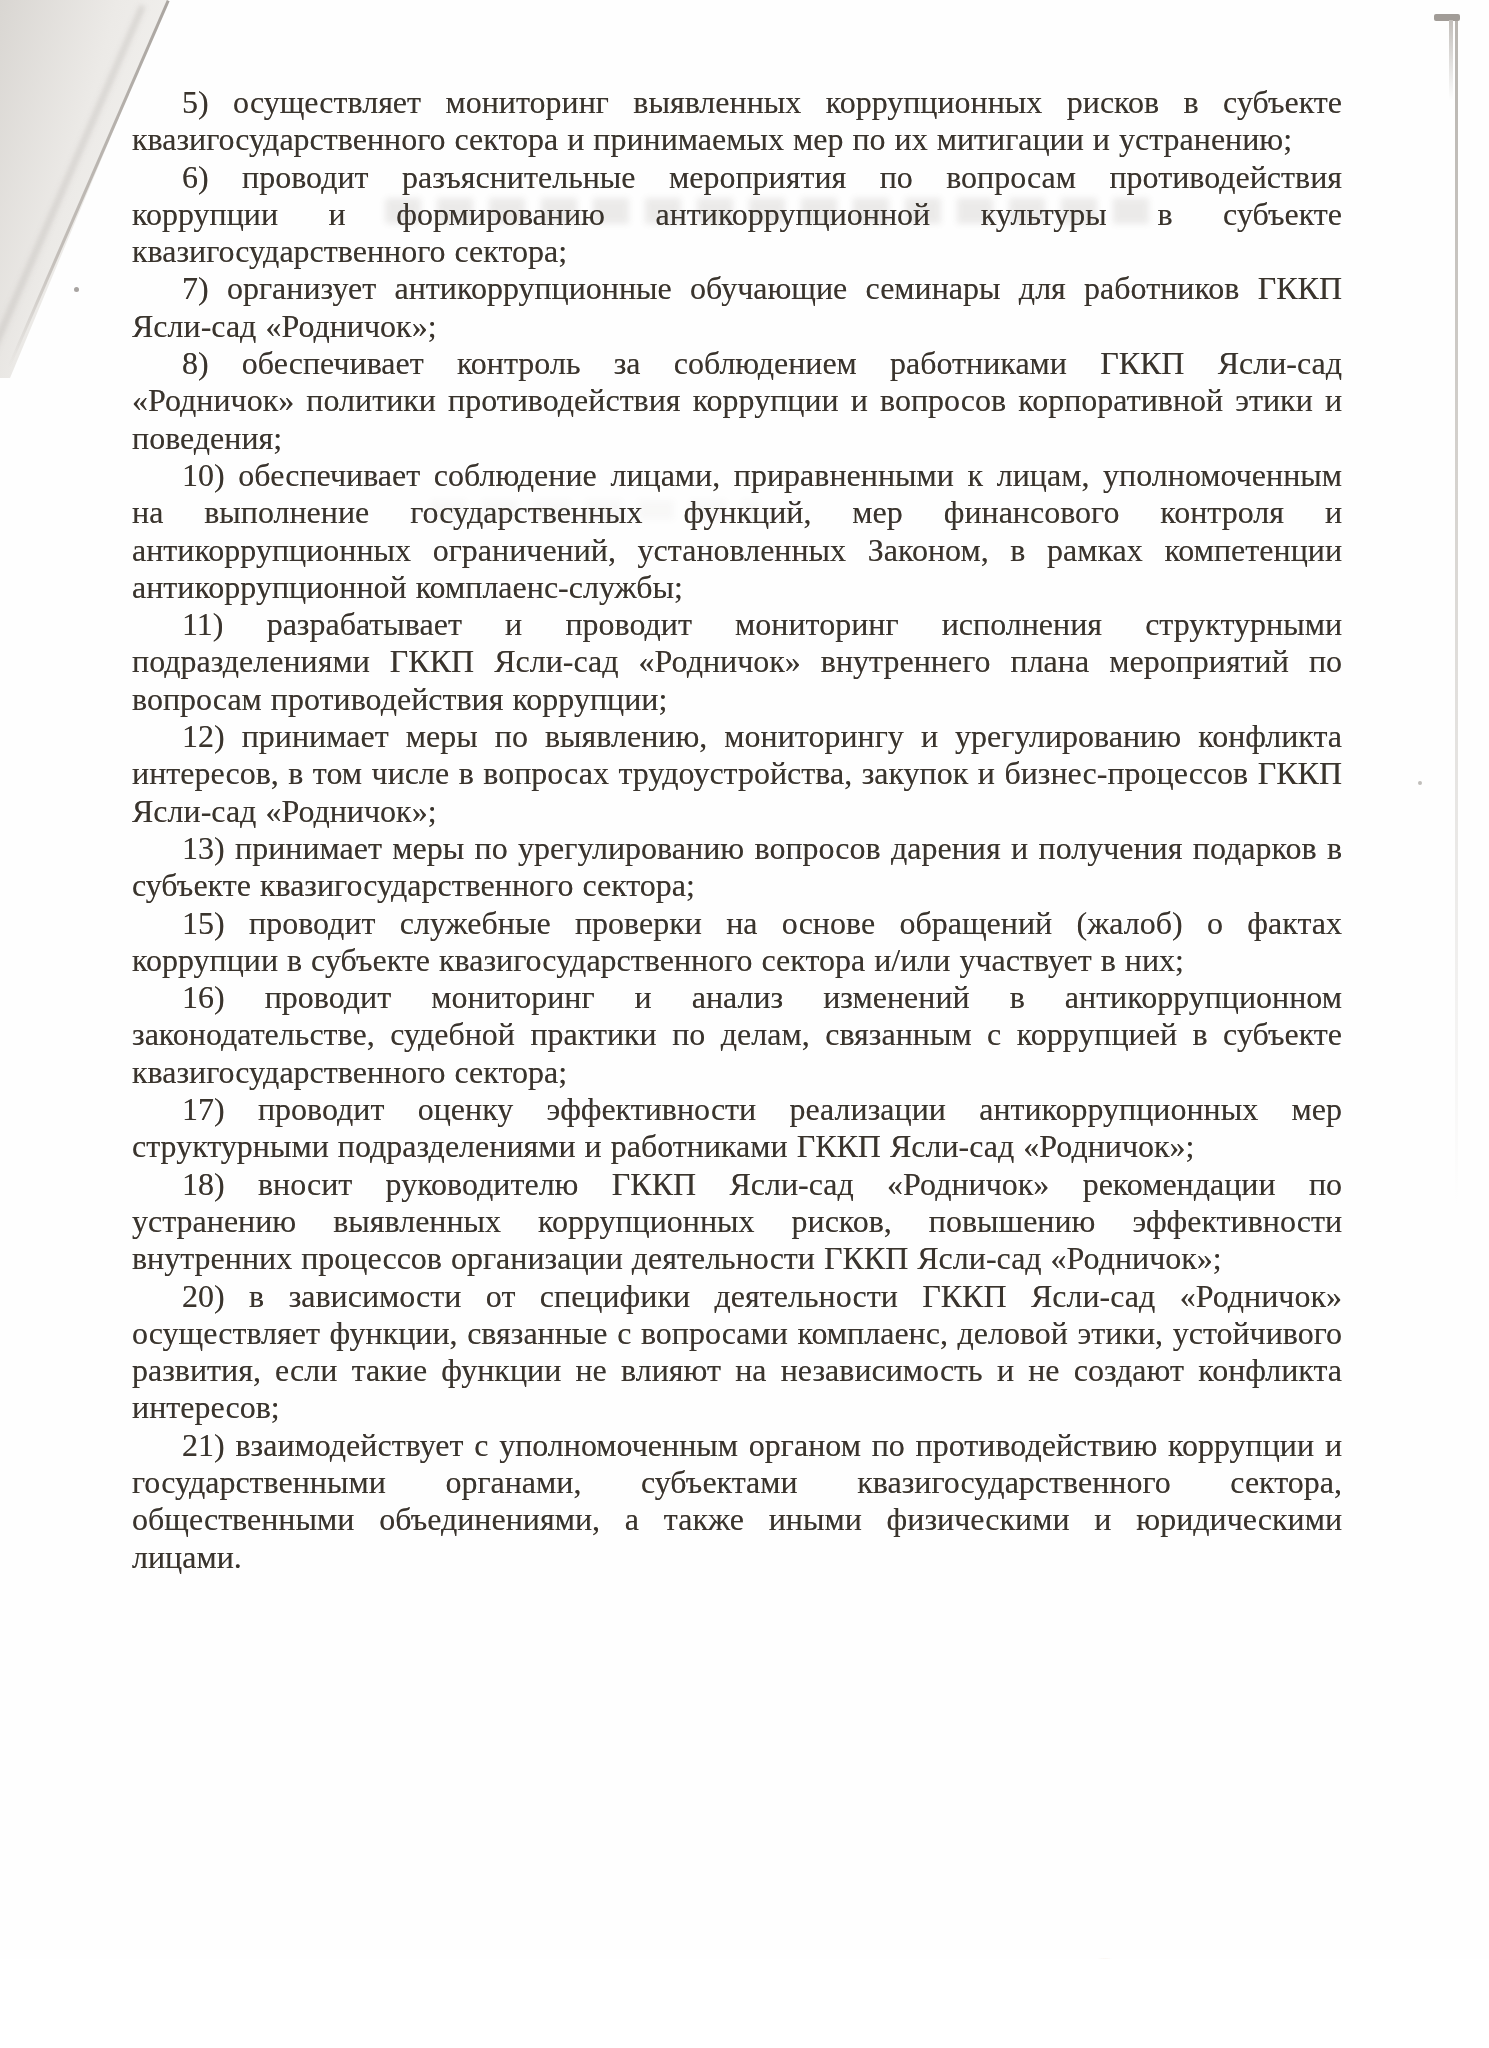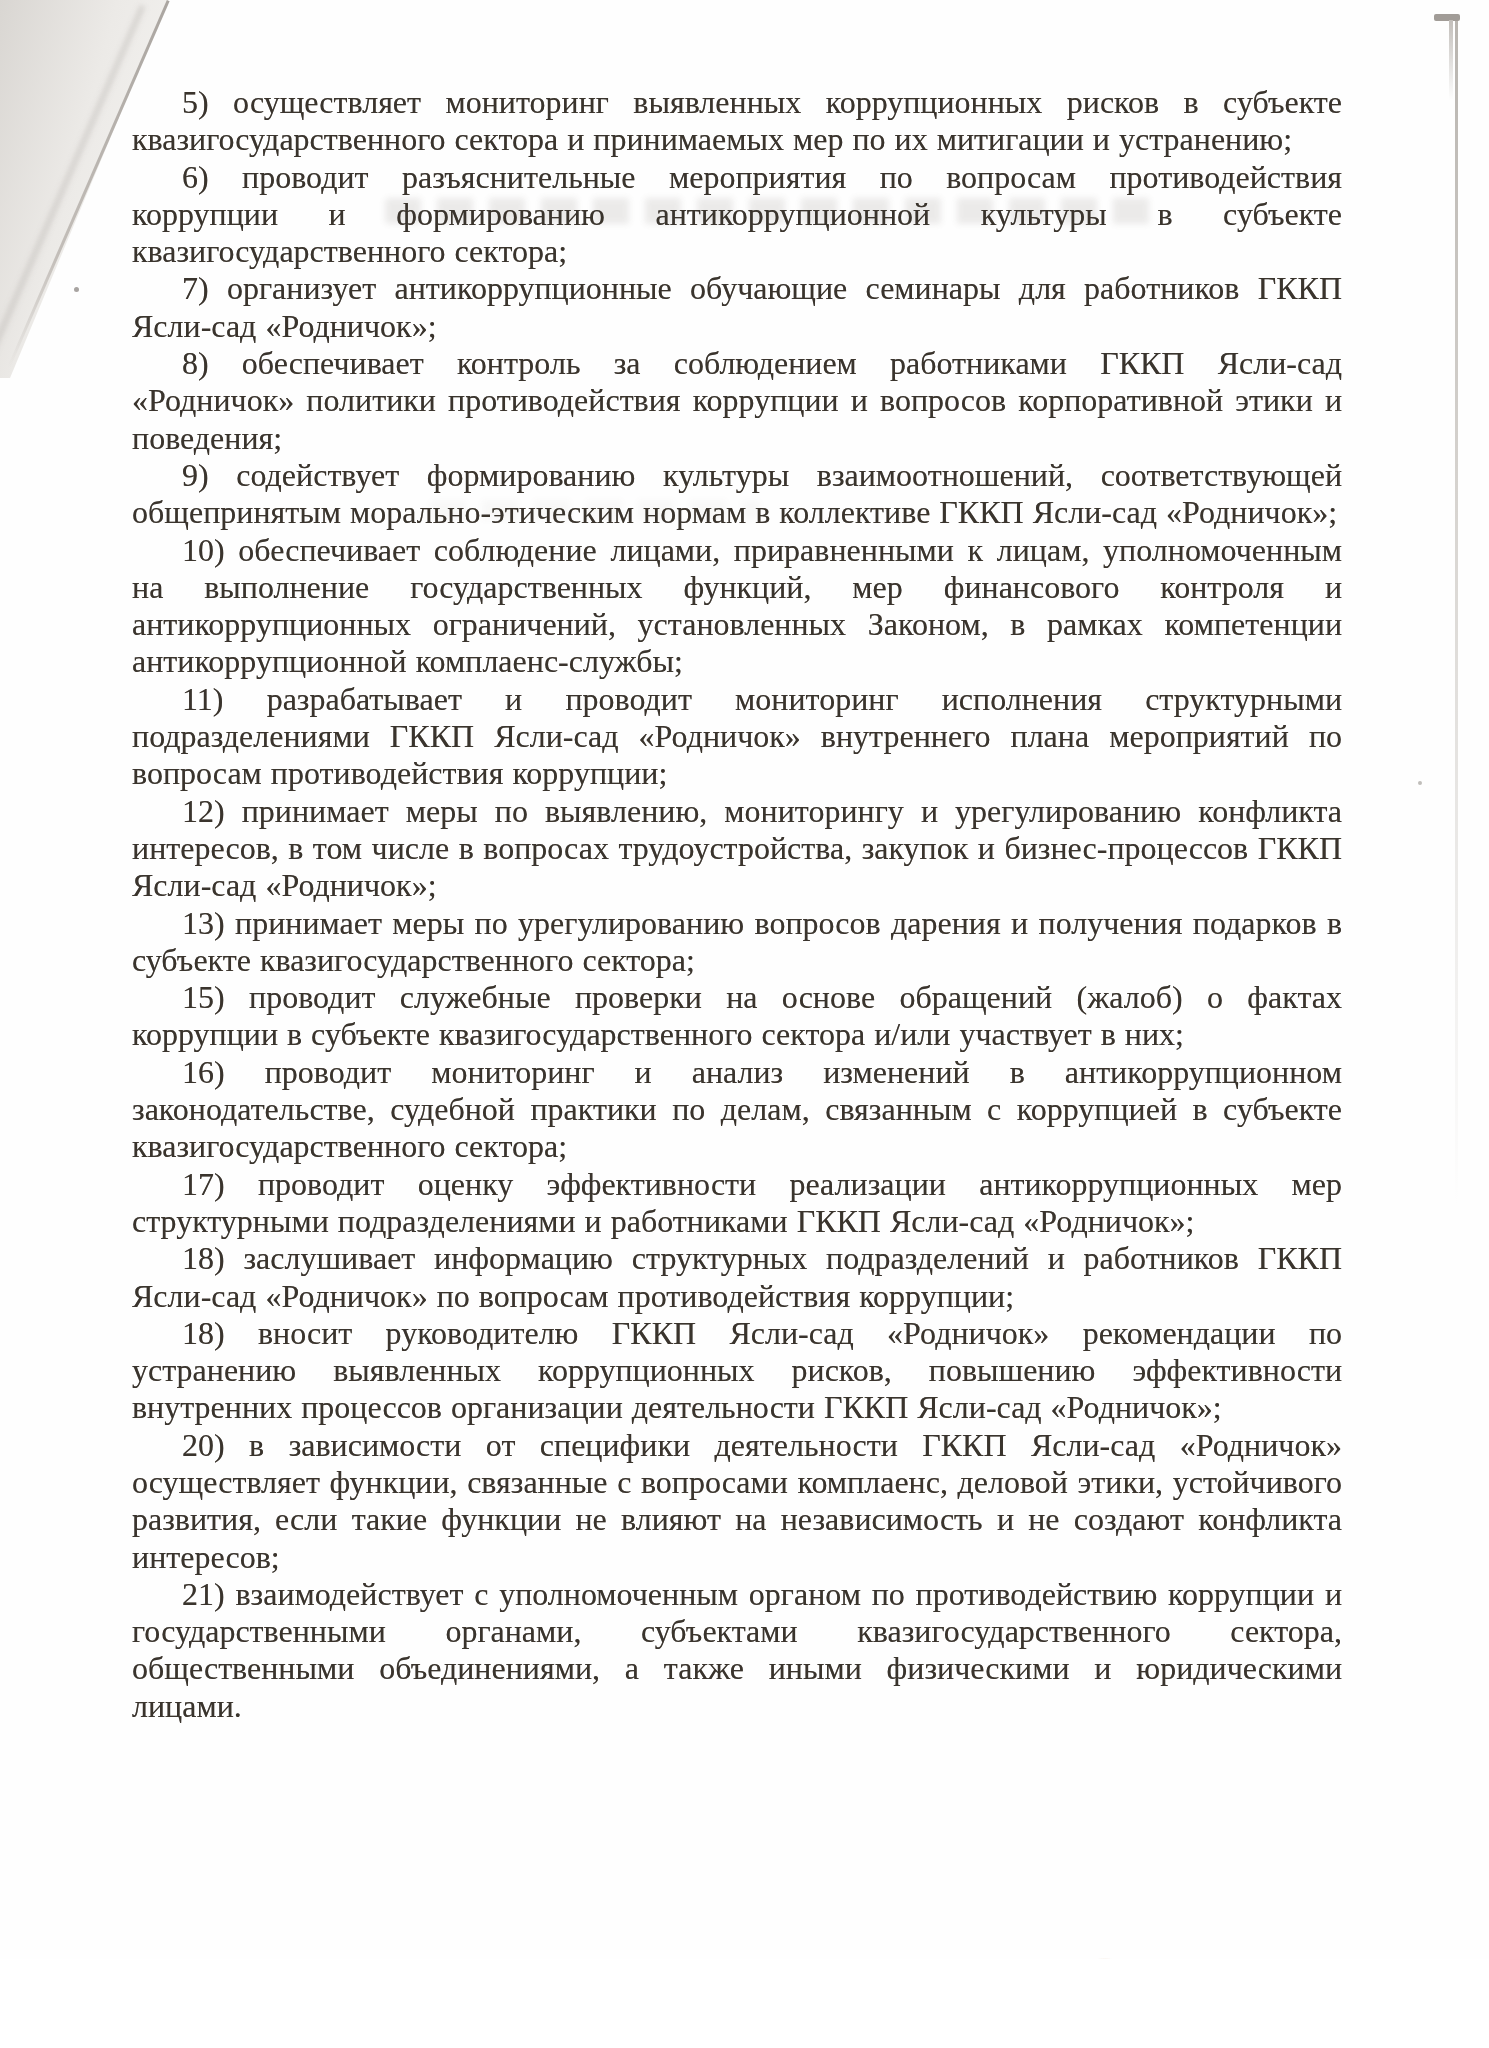--- a/index.html
+++ b/index.html
@@ -132,27 +132,25 @@
   <div class="smudge-br"></div>
   <div class="speck speck-1"></div>
   <div class="speck speck-2"></div>
   <div class="bottom-edge"></div>
 
   <div class="text-block">
     <p>5) осуществляет мониторинг выявленных коррупционных рисков в субъекте квазигосударственного сектора и принимаемых мер по их митигации и устранению;</p>
     <p>6) проводит разъяснительные мероприятия по вопросам противодействия коррупции и формированию антикоррупционной культуры в субъекте квазигосударственного сектора;</p>
     <p>7) организует антикоррупционные обучающие семинары для работников ГККП Ясли-сад «Родничок»;</p>
     <p>8) обеспечивает контроль за соблюдением работниками ГККП Ясли-сад «Родничок» политики противодействия коррупции и вопросов корпоративной этики и поведения;</p>
-    <p>9) содействует формированию культуры взаимоотношений, соответствующей общепринятым морально-этическим нормам в коллективе ГККП Ясли-сад «Родничок»;</p>
     <p>10) обеспечивает соблюдение лицами, приравненными к лицам, уполномоченным на выполнение государственных функций, мер финансового контроля и антикоррупционных ограничений, установленных Законом, в рамках компетенции антикоррупционной комплаенс-службы;</p>
     <p>11) разрабатывает и проводит мониторинг исполнения структурными подразделениями ГККП Ясли-сад «Родничок» внутреннего плана мероприятий по вопросам противодействия коррупции;</p>
     <p>12) принимает меры по выявлению, мониторингу и урегулированию конфликта интересов, в том числе в вопросах трудоустройства, закупок и бизнес-процессов ГККП Ясли-сад «Родничок»;</p>
     <p>13) принимает меры по урегулированию вопросов дарения и получения подарков в субъекте квазигосударственного сектора;</p>
     <p>15) проводит служебные проверки на основе обращений (жалоб) о фактах коррупции в субъекте квазигосударственного сектора и/или участвует в них;</p>
     <p>16) проводит мониторинг и анализ изменений в антикоррупционном законодательстве, судебной практики по делам, связанным с коррупцией в субъекте квазигосударственного сектора;</p>
     <p>17) проводит оценку эффективности реализации антикоррупционных мер структурными подразделениями и работниками ГККП Ясли-сад «Родничок»;</p>
-    <p>18) заслушивает информацию структурных подразделений и работников ГККП Ясли-сад «Родничок» по вопросам противодействия коррупции;</p>
     <p>18) вносит руководителю ГККП Ясли-сад «Родничок» рекомендации по устранению выявленных коррупционных рисков, повышению эффективности внутренних процессов организации деятельности ГККП Ясли-сад «Родничок»;</p>
     <p>20) в зависимости от специфики деятельности ГККП Ясли-сад «Родничок» осуществляет функции, связанные с вопросами комплаенс, деловой этики, устойчивого развития, если такие функции не влияют на независимость и не создают конфликта интересов;</p>
     <p>21) взаимодействует с уполномоченным органом по противодействию коррупции и государственными органами, субъектами квазигосударственного сектора, общественными объединениями, а также иными физическими и юридическими лицами.</p>
   </div>
 
 </div>
 
 </body></html>

